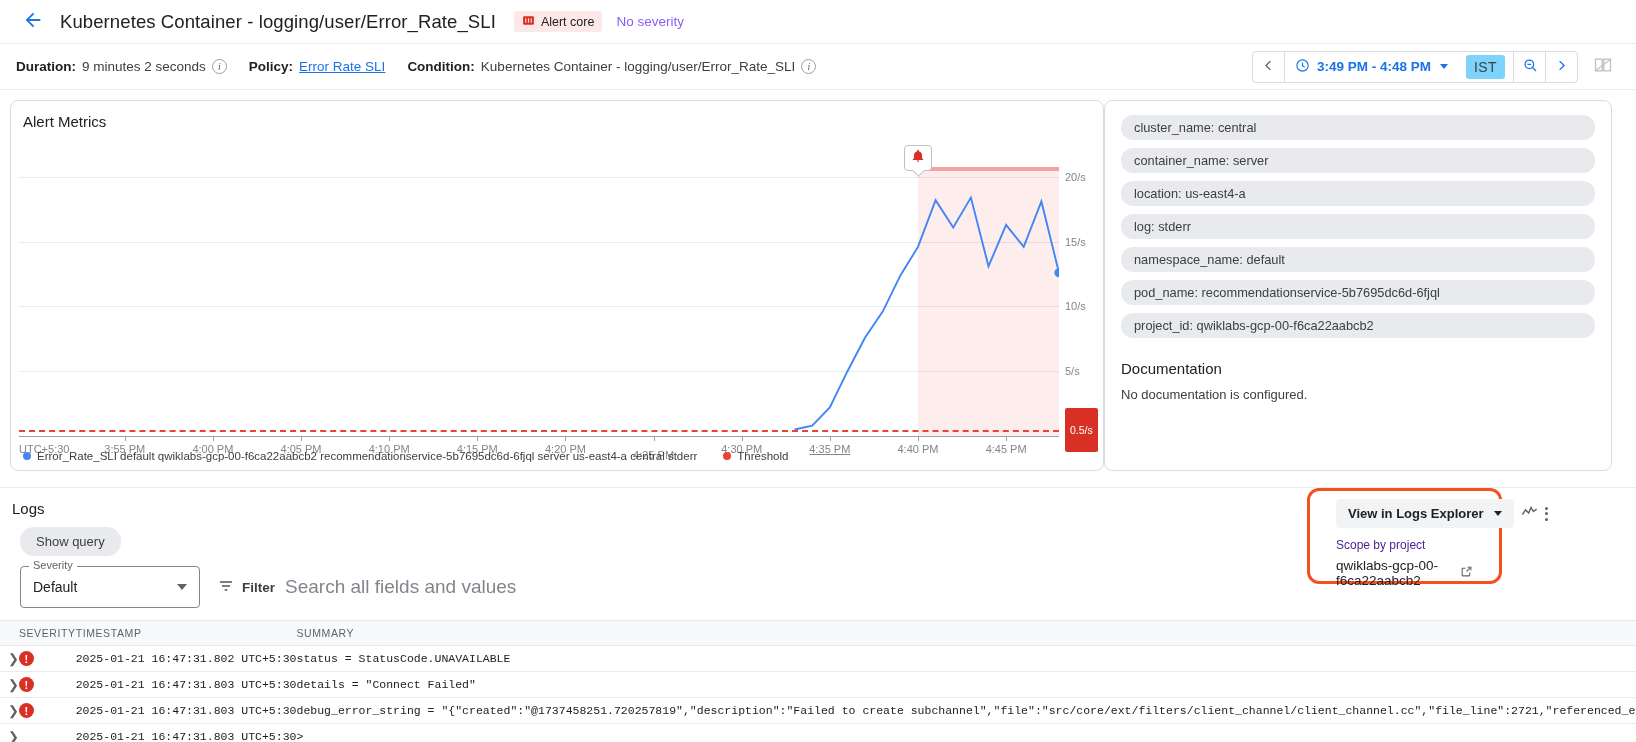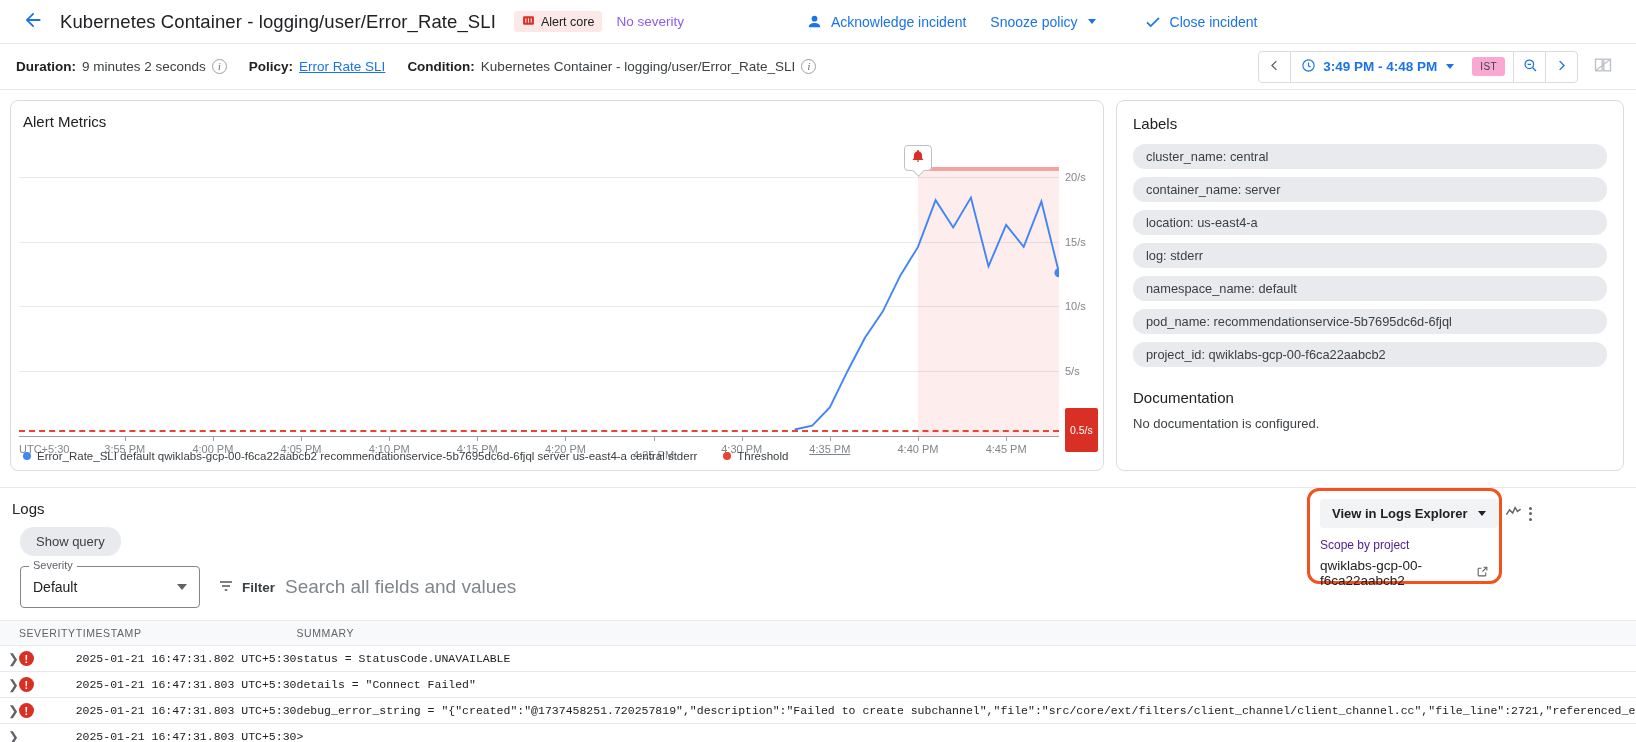--- a/index.html
+++ b/index.html
@@ -69,30 +69,30 @@
     justify-content: center; color: #5f6368; cursor: pointer;
     border-right: 1px solid #dadce0;
   }
   .tbtn.last { border-right: none; border-left: 1px solid #dadce0; }
   .trange {
     display: flex; align-items: center; gap: 7px; padding: 0 10px;
     color: #1a73e8; font-size: 13.5px; cursor: pointer; height: 30px;
     font-weight: bold; white-space: nowrap;
   }
   .tz {
-    background: #f9a8d4; color: #3c4043; font-size: 10px;
+    background: #7dd3fc; color: #3c4043; font-size: 14px;
     padding: 4px 8px; border-radius: 3px; margin: 0 8px; letter-spacing:.4px;
   }
   .tbtn-outside {
     width: 34px; height: 32px; display:flex; align-items:center;
     justify-content:center; color:#bdc1c6; margin-left: 8px; cursor:pointer;
   }
 
   
-  .content { display: flex; padding: 10px 10px 0 10px; gap: 12px; }
+  .content { display: flex; padding: 10px 10px 0 10px; }
   .card {
     border: 1px solid #dadce0; border-radius: 8px; background: #fff;
   }
   .chart-card { width: 1094px; height: 371px; position: relative; }
   .chart-title { font-size: 15px; color: #202124; padding: 12px 0 0 12px; }
 
   .plot { position: absolute; left: 8px; top: 50px; width: 1040px; height: 320px; }
   .gridline { position: absolute; left: 0; right: 0; height: 1px; background: #e8eaed; }
   .yaxis-label {
     position: absolute; font-size: 11px; color: #80868b; left: 1046px;
@@ -190,21 +190,21 @@
     display: inline-flex; width: 15px; height: 15px; border-radius: 50%;
     background: #d93025; color: #fff; font-size: 11px; font-weight: bold;
     align-items: center; justify-content: center;
     font-family: "Liberation Sans", sans-serif;
   }
 
   
   .lx-box {
     position: absolute; top: 488px; left: 1307px; width: 195px; height: 96px;
     border: 3px solid #f4511e; border-radius: 12px; background: #fff;
-    padding: 8px 10px;
+    padding: 8px 26px;
   }
   .lx-row { display: flex; align-items: center; gap: 6px; }
   .lx-btn {
     background: #f1f3f4; color: #202124; font-size: 13px; font-weight: bold;
     padding: 7px 12px; border-radius: 4px; display: flex; align-items: center;
     gap: 8px; cursor: pointer; white-space: nowrap;
   }
   .lx-ico { color: #5f6368; display:flex; align-items:center; cursor:pointer; }
   .lx-scope { font-size: 12px; color: #4c1d95; margin-top: 10px; }
   .lx-proj { font-size: 13.5px; color: #202124; margin-top: 6px; display: flex; align-items: center; gap: 6px; }
@@ -231,43 +231,20 @@
             <rect x="2" y="4" width="20" height="16" rx="2"></rect>
             <rect x="6" y="8" width="2" height="8" fill="#fce8e6"></rect>
             <rect x="11" y="8" width="2" height="8" fill="#fce8e6"></rect>
             <rect x="16" y="8" width="2" height="8" fill="#fce8e6"></rect>
           </svg>
       </span>
       <span>Alert core</span>
     </div>
     <div class="severity-text">No severity</div>
 
-    <div class="appbar-actions">
-      <div class="act">
-        <span class="ic">
-          <svg width="17" height="17" viewBox="0 0 24 24" fill="#1a73e8">
-              <circle cx="12" cy="8" r="4"></circle>
-              <path d="M12 14c-4.4 0-8 2.2-8 5v1h16v-1c0-2.8-3.6-5-8-5z"></path>
-            </svg>
-        </span>
-        <span>Acknowledge incident</span>
-      </div>
-      <div class="act">
-        <span>Snooze policy</span>
-        <span class="caret"></span>
-      </div>
-      <div class="act" style="margin-left:24px">
-        <span class="ic">
-          <svg width="18" height="18" viewBox="0 0 24 24" fill="none" stroke="#1a73e8" stroke-width="2.2">
-              <path d="M4 12.5l5 5L20 6.5"></path>
-            </svg>
-        </span>
-        <span>Close incident</span>
-      </div>
-    </div>
   </div>
 
   <div class="subbar">
     <div class="seg">
       <b>Duration:</b>
       <span>9 minutes 2 seconds</span>
       <span class="info-i">i</span>
     </div>
     <div class="seg">
       <b>Policy:</b>
@@ -384,21 +361,20 @@
           <span>Error_Rate_SLI default qwiklabs-gcp-00-f6ca22aabcb2 recommendationservice-5b7695dc6d-6fjql server us-east4-a central stderr</span>
         </div>
         <div class="legend-item" style="margin-left:18px">
           <span class="dot" id="lg1" style="background: rgb(234, 67, 53);"></span>
           <span>Threshold</span>
         </div>
       </div>
     </div>
 
     <div class="card side-card">
-      <div class="side-h">Labels</div>
       <div class="chips" id="chips">
           <div class="chip">cluster_name: central</div>
           <div class="chip">container_name: server</div>
           <div class="chip">location: us-east4-a</div>
           <div class="chip">log: stderr</div>
           <div class="chip">namespace_name: default</div>
           <div class="chip">pod_name: recommendationservice-5b7695dc6d-6fjql</div>
           <div class="chip">project_id: qwiklabs-gcp-00-f6ca22aabcb2</div>
         </div>
       <div class="doc-h">Documentation</div>

